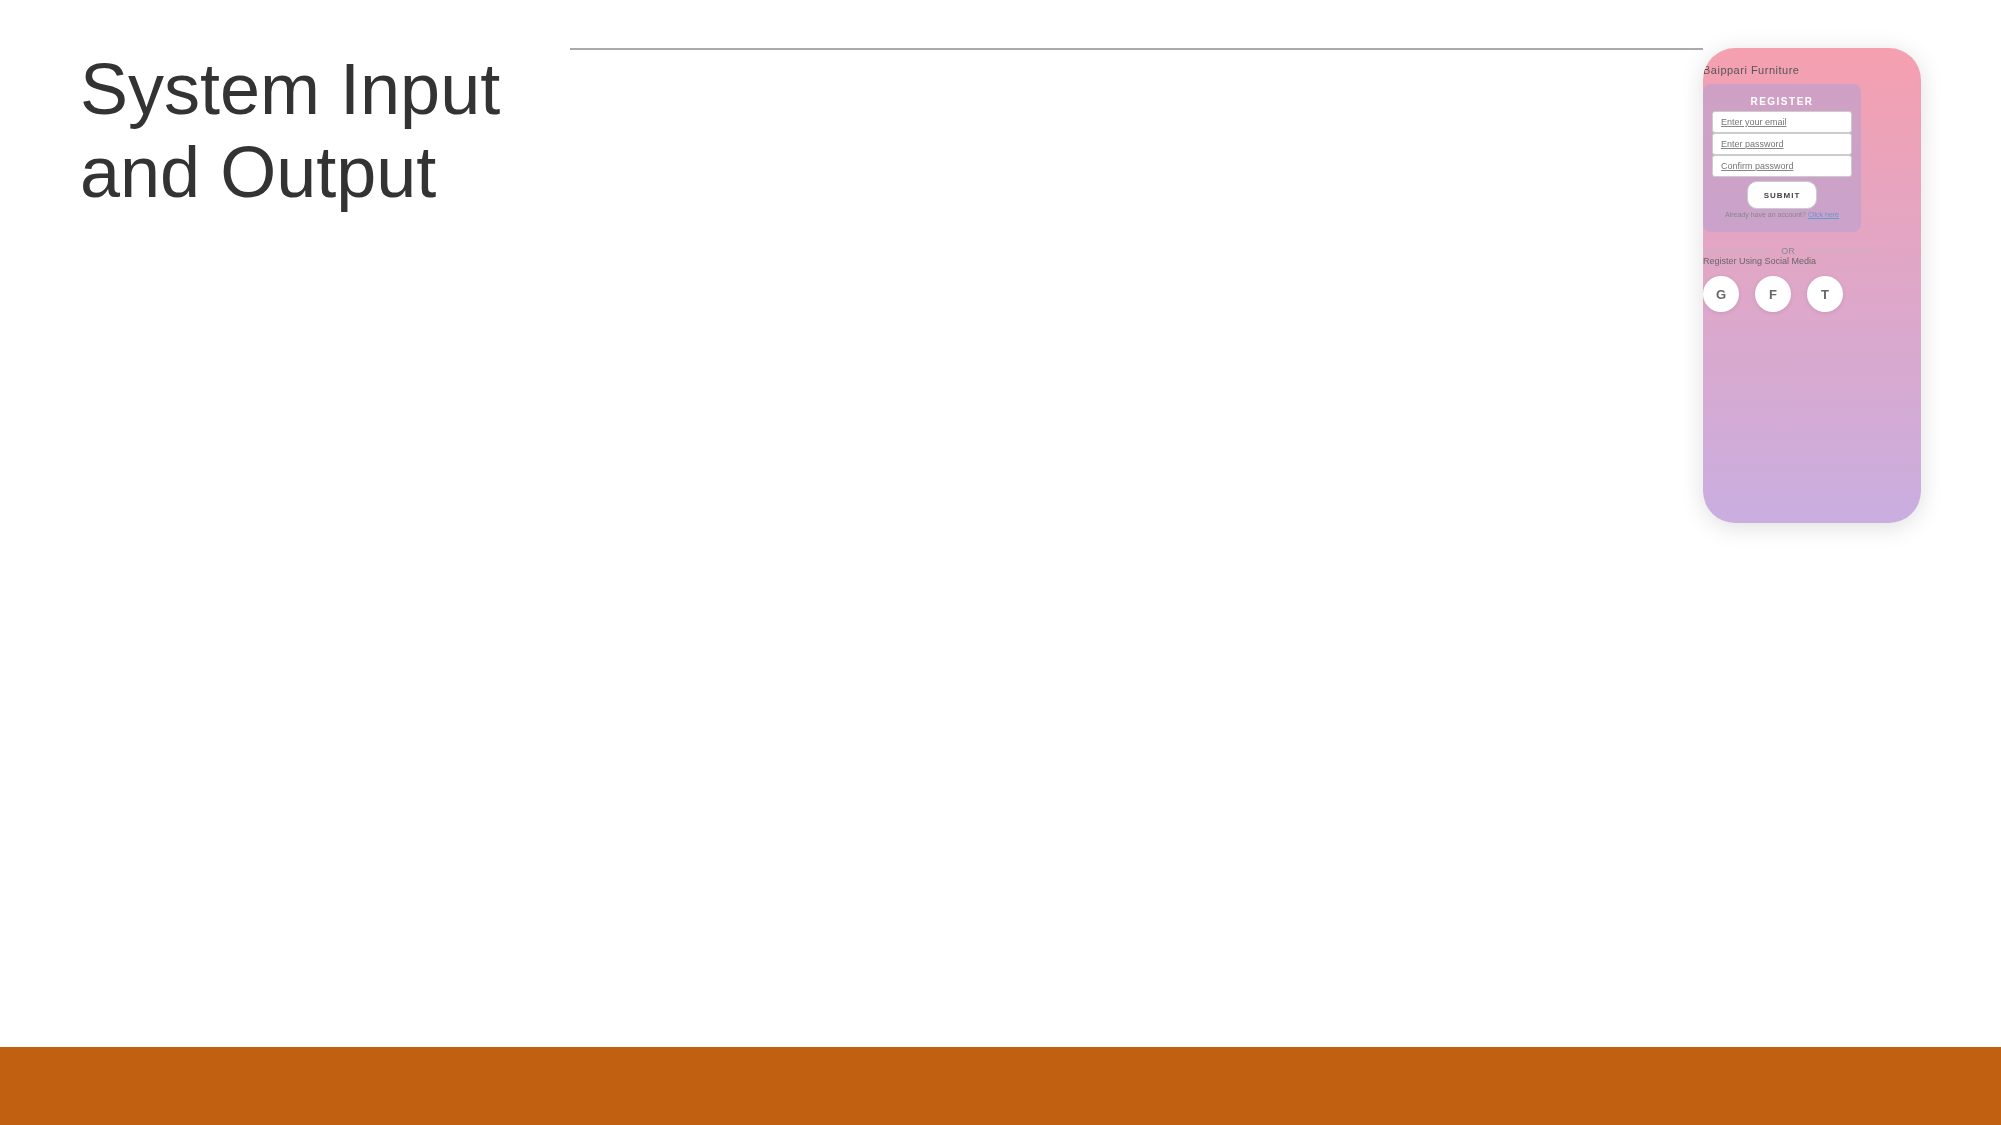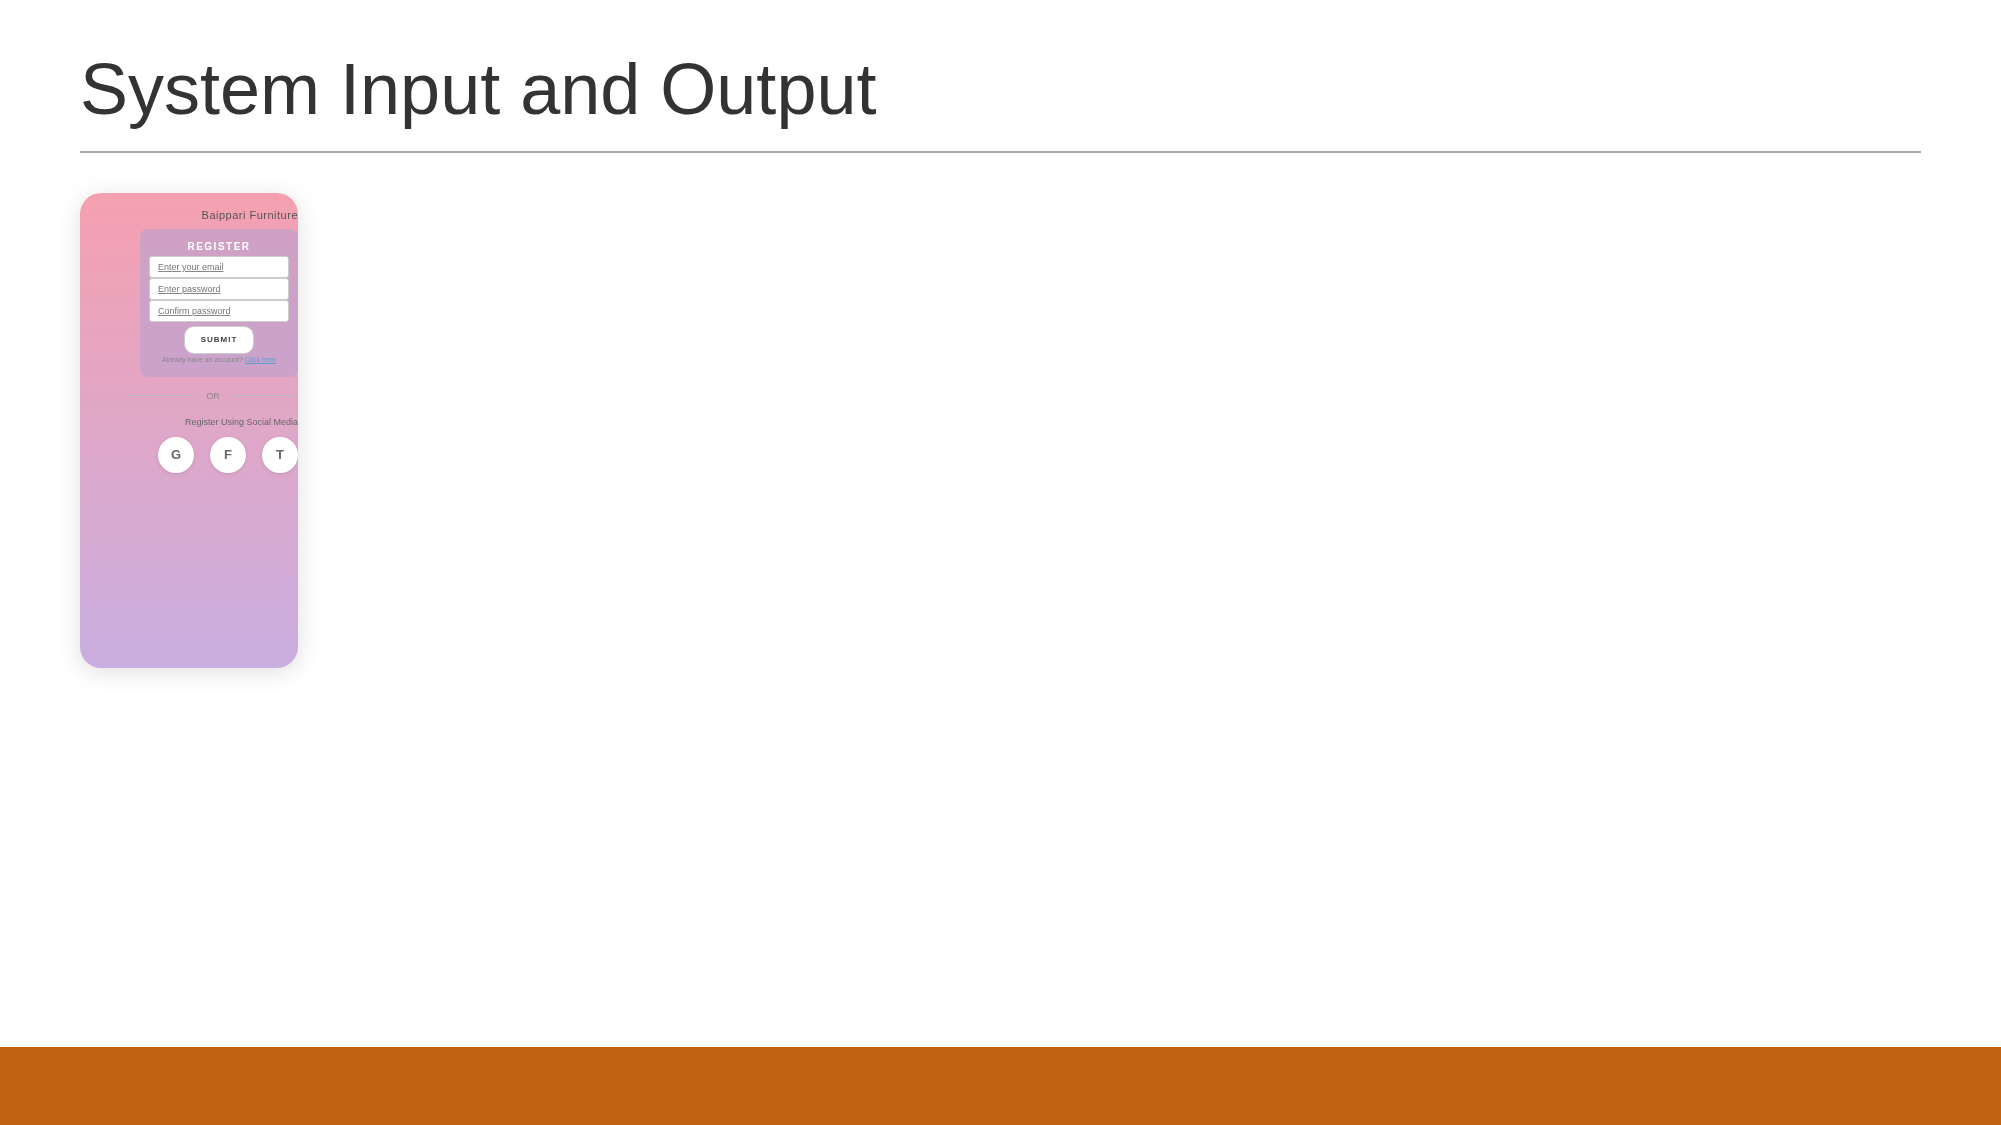--- a/index.html
+++ b/index.html
@@ -11,21 +11,21 @@
       font-family: 'Segoe UI', Arial, sans-serif;
       overflow: hidden;
       display: flex;
       flex-direction: column;
     }
 
     .main-content {
       flex: 1;
       padding: 48px 80px 0 80px;
       display: flex;
-      flex-direction: column;
+      flex-direction: row;
     }
 
     .page-title {
       font-size: 72px;
       font-weight: 300;
       color: #333333;
       line-height: 1.15;
       margin-bottom: 20px;
     }
 
@@ -48,26 +48,26 @@
       font-weight: 700;
       color: #1a1a1a;
       white-space: nowrap;
       margin-top: 10px;
     }
 
     
     .phone-mockup {
       width: 218px;
       min-height: 475px;
-      border-radius: 21px;
+      border-radius: 32px;
       overflow: hidden;
       background: linear-gradient(180deg, #f5a0b0 0%, #c9aee0 100%);
       display: flex;
       flex-direction: column;
-      align-items: flex-end;
+      align-items: flex-start;
       padding-bottom: 36px;
       box-shadow: 0 4px 24px rgba(0,0,0,0.13);
     }
 
     .phone-brand {
       font-size: 11px;
       color: #555;
       margin-top: 16px;
       margin-bottom: 8px;
       letter-spacing: 0.5px;
@@ -126,21 +126,21 @@
 
     .login-link-row a {
       color: #6699cc;
       text-decoration: underline;
     }
 
     .or-divider {
       display: flex;
       align-items: center;
       width: 170px;
-      margin: 14px 0 16px 0;
+      margin: 14px 0 0 0;
       gap: 12px;
     }
 
     .or-line {
       flex: 1;
       height: 1px;
       background: #bbbbbb;
     }
 
     .or-text {

